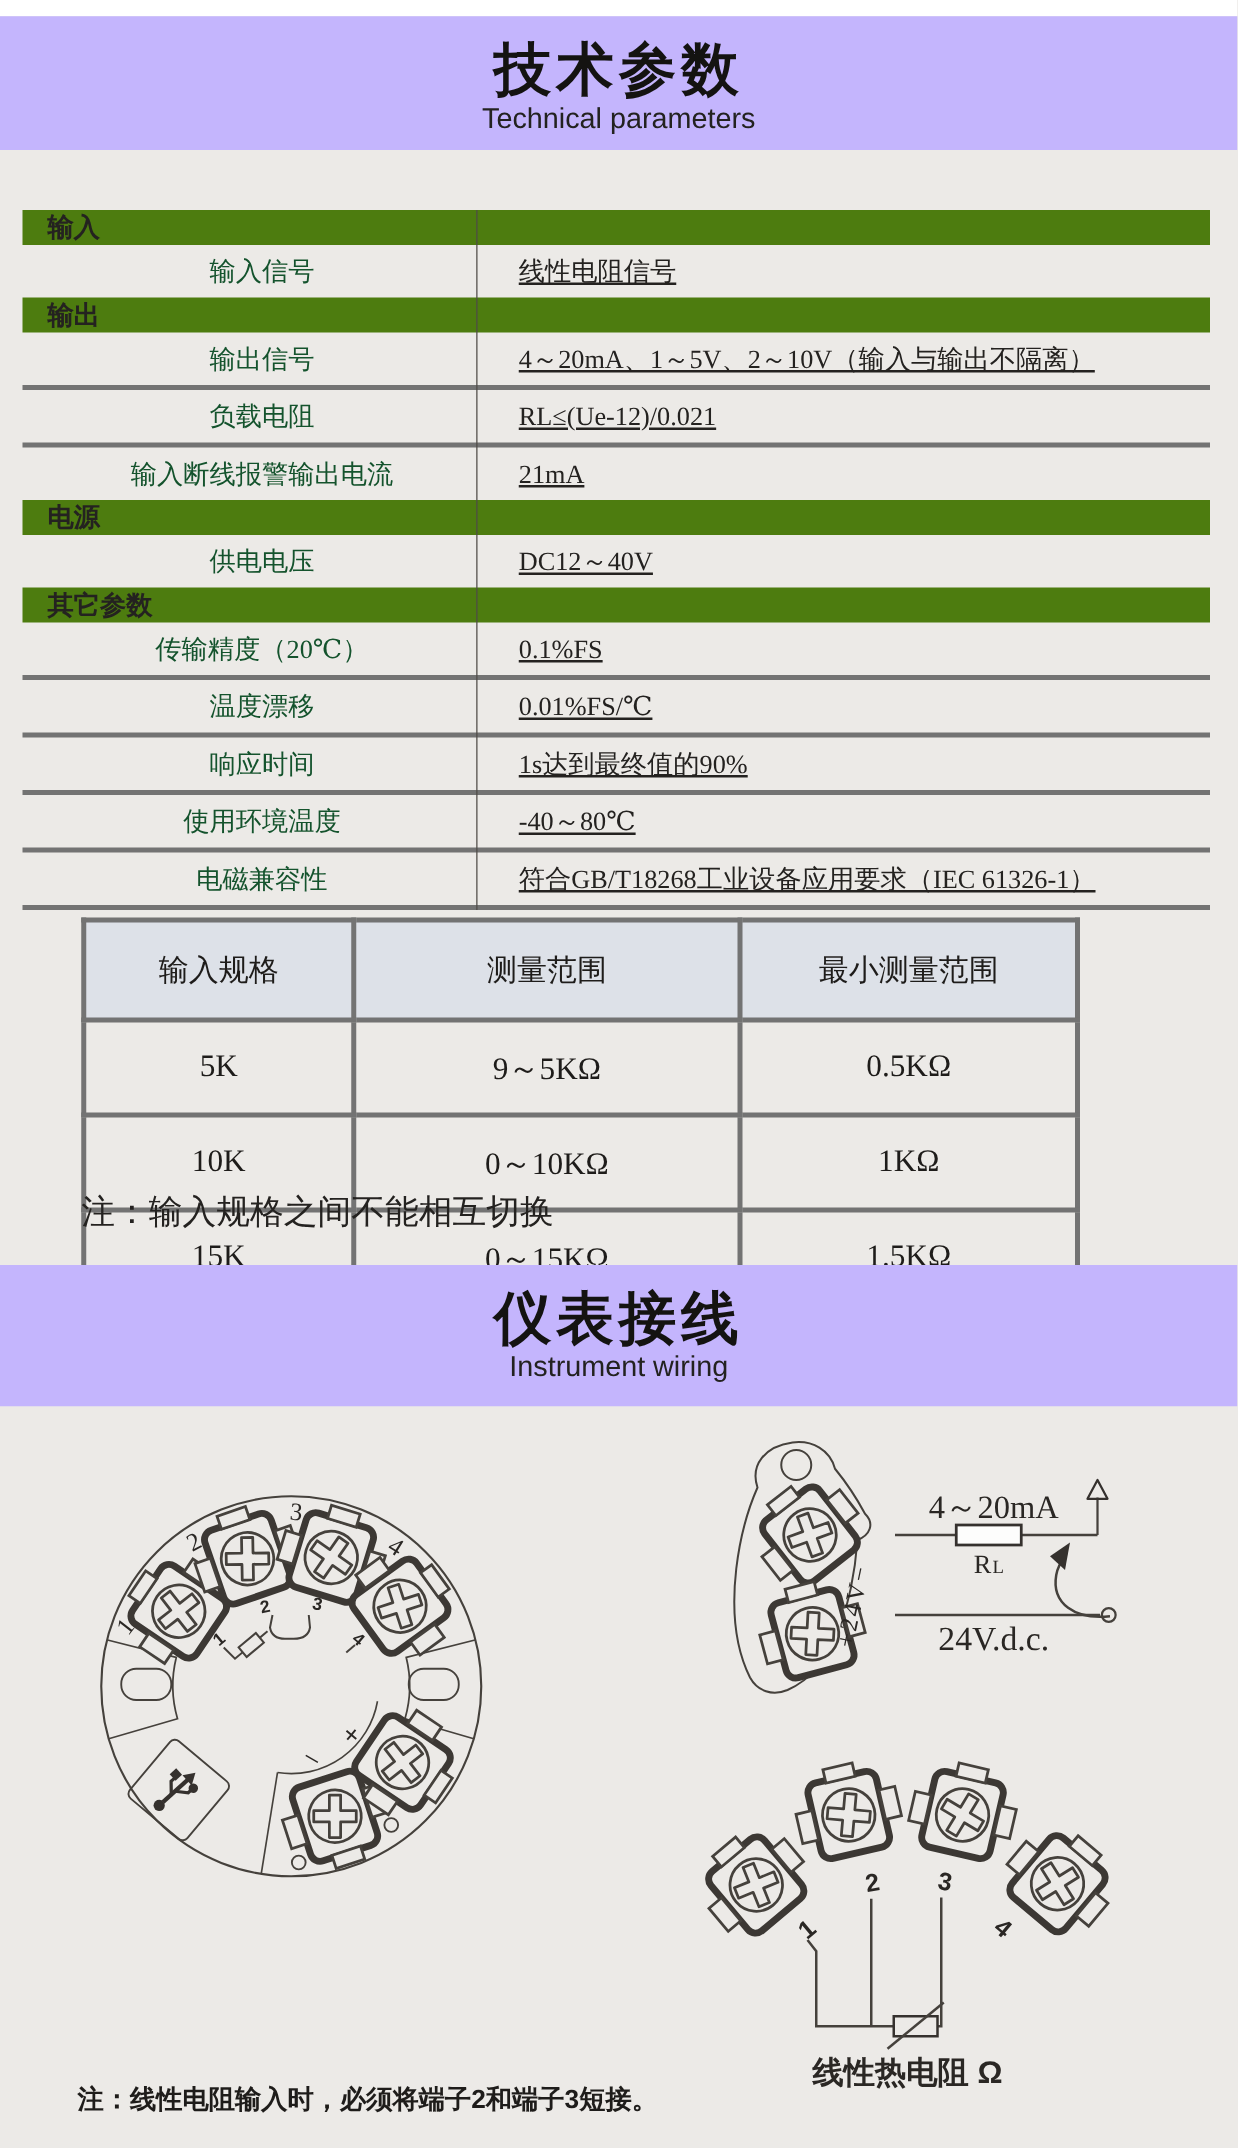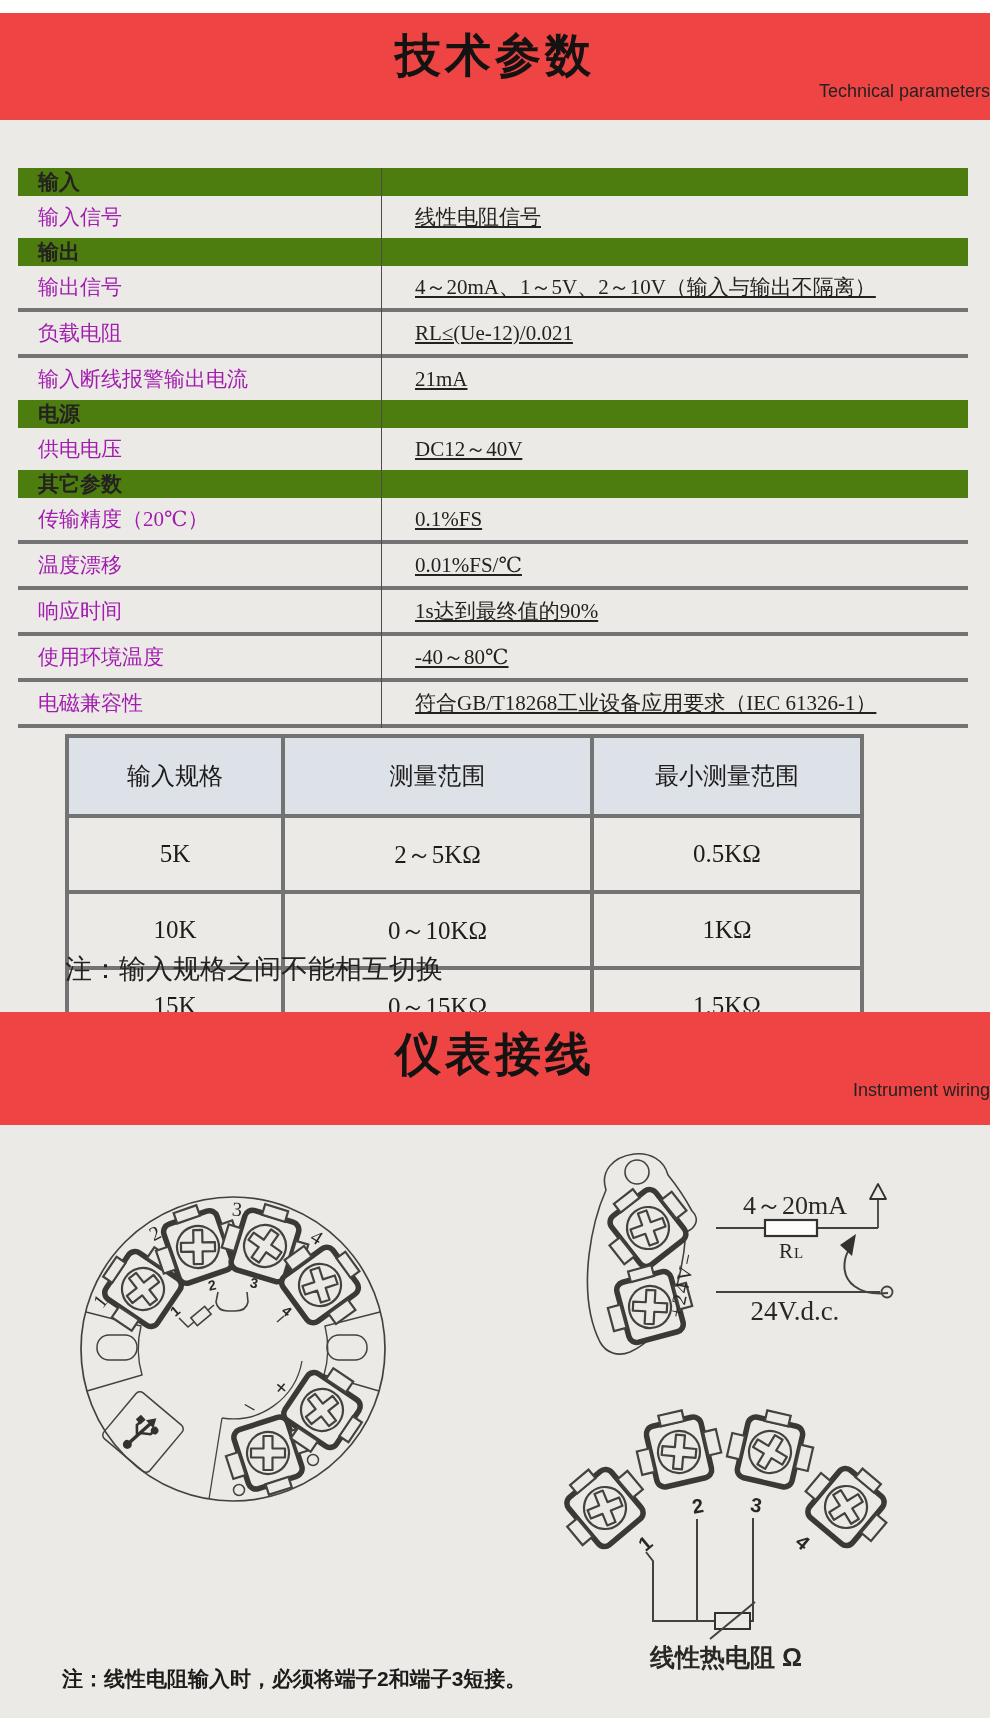--- a/index.html
+++ b/index.html
@@ -3,43 +3,43 @@
 <meta charset="utf-8">
 <style>
   html,body{margin:0;padding:0;}
   body{
     width:990px;height:1718px;position:relative;
     background:#ECEAE7;
     font-family:"Liberation Serif","DejaVu Serif",serif;
     color:#1E1C1A;overflow:hidden;
   }
   .white-strip{position:absolute;left:0;top:0;width:990px;height:13px;background:#FFFFFF;}
-  .band{position:absolute;left:0;width:990px;background:#ef4444;text-align:center;}
+  .band{position:absolute;left:0;width:990px;background:#c4b5fd;text-align:center;}
   .band-tech{top:13px;height:107px;}
   .band-wiring{top:1012px;height:113px;}
   .band .title{
     font-family:"Liberation Sans","DejaVu Sans",sans-serif;
     font-weight:900;font-size:46px;letter-spacing:4px;color:#141311;
     padding-top:17px;line-height:1.1;
   }
   .band .subtitle{
     font-family:"Liberation Sans","DejaVu Sans",sans-serif;
-    font-size:18px;color:#232220;line-height:1.1;margin-top:1px;text-align:right;
+    font-size:23px;color:#232220;line-height:1.1;margin-top:1px;
   }
   
   .spec{position:absolute;left:18px;top:168px;width:950px;}
   .spec .vline{position:absolute;left:363px;top:0;bottom:0;width:1px;background:#4F4B47;z-index:5;}
   .spec .sec{
     height:28px;background:#4d7c0f;display:flex;align-items:center;
     padding-left:20px;box-sizing:border-box;
     font-weight:bold;font-size:21px;color:#242220;
   }
   .spec .srow{height:42px;display:flex;align-items:center;font-size:21px;}
   .spec .srow.bb{border-bottom:4px solid #737373;}
-  .spec .lab{width:363px;padding-left:20px;box-sizing:border-box;color:#a21caf;}
+  .spec .lab{width:363px;padding-left:20px;box-sizing:border-box;color:#14532d;text-align:center;}
   .spec .val{flex:1;padding-left:34px;color:#242220;text-decoration:underline;}
   
   table.range{
     position:absolute;left:65px;top:734px;border-collapse:collapse;
     table-layout:fixed;width:795px;
   }
   table.range th,table.range td{
     border:4px solid #737373;text-align:center;vertical-align:middle;
     padding:16px;color:#1E1C1A;
   }
@@ -136,21 +136,21 @@
       <col style="width:270px">
     </colgroup>
   <tbody>
       <tr>
     <th>输入规格</th>
     <th>测量范围</th>
     <th>最小测量范围</th>
   </tr>
   <tr>
     <td>5K</td>
-    <td>2～5KΩ</td>
+    <td>9～5KΩ</td>
     <td>0.5KΩ</td>
   </tr>
   <tr>
     <td>10K</td>
     <td>0～10KΩ</td>
     <td>1KΩ</td>
   </tr>
   <tr>
     <td>15K</td>
     <td>0～15KΩ</td>

